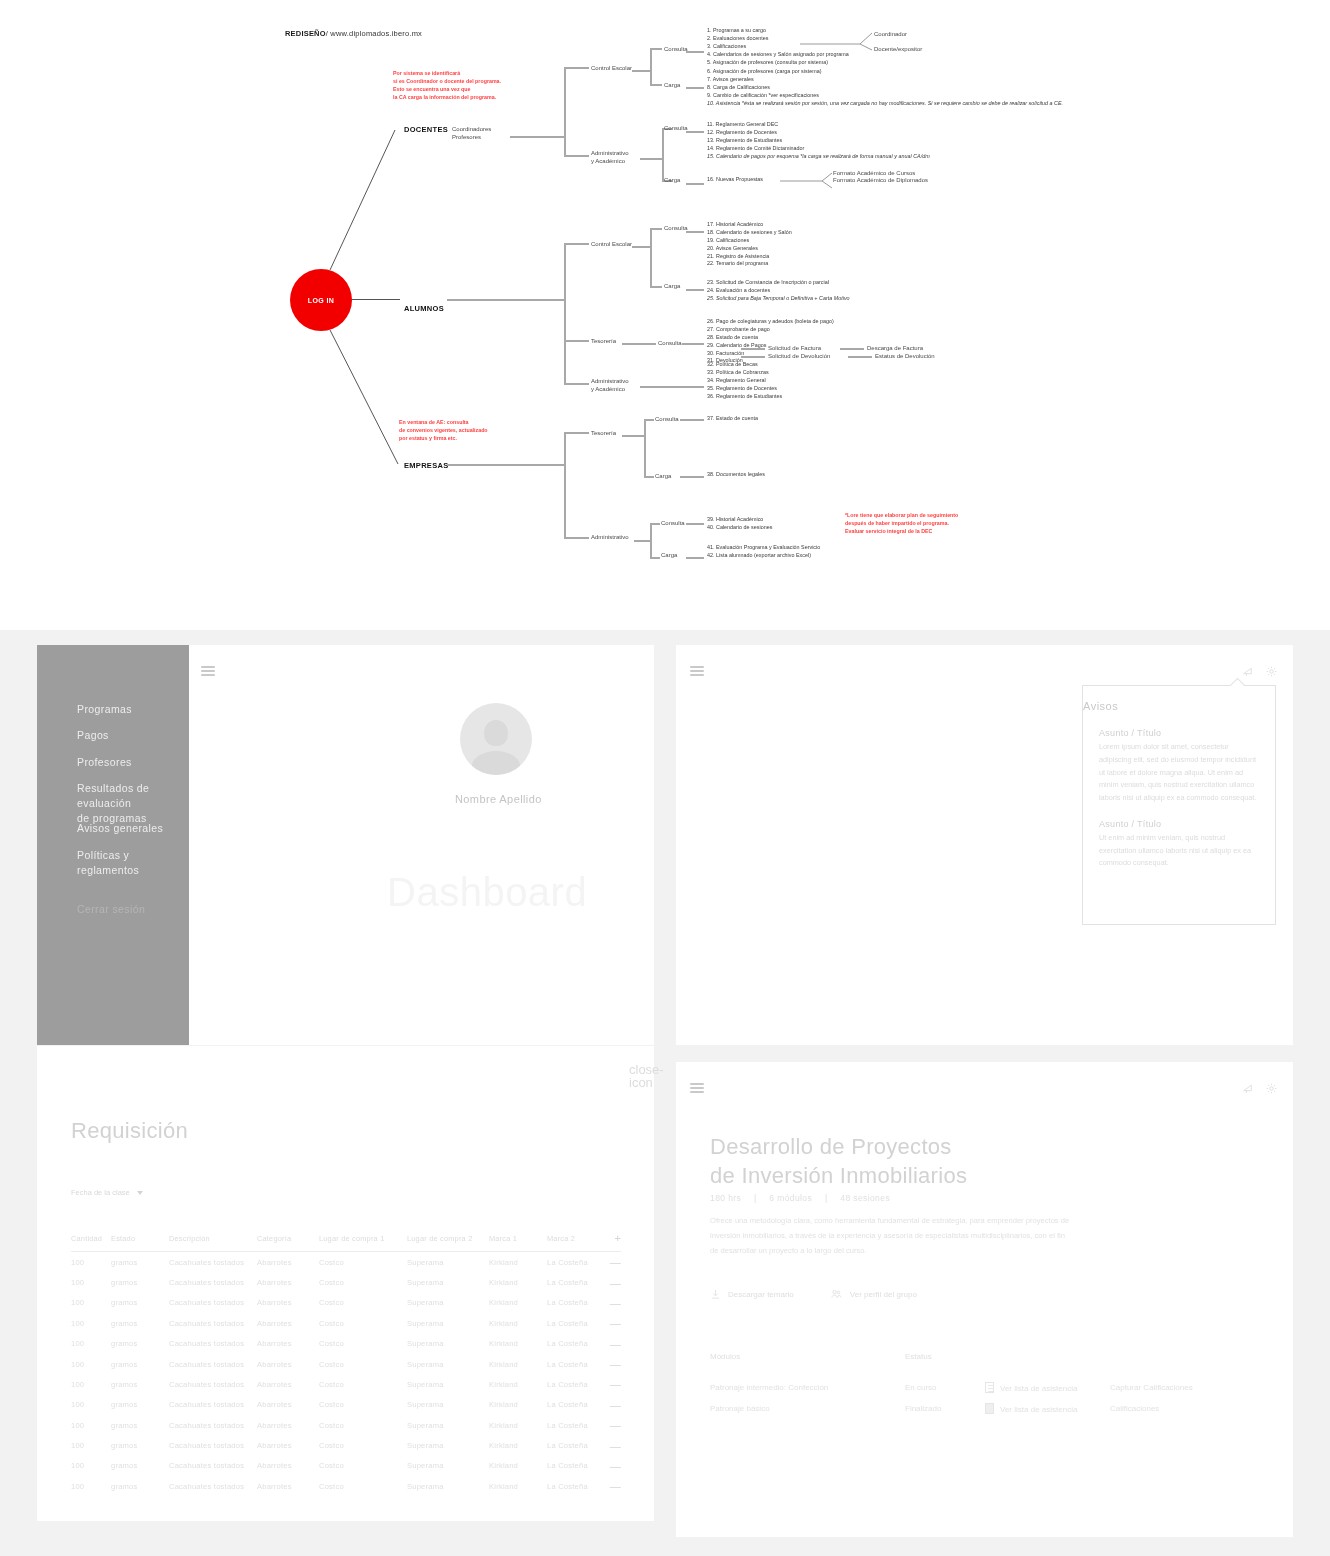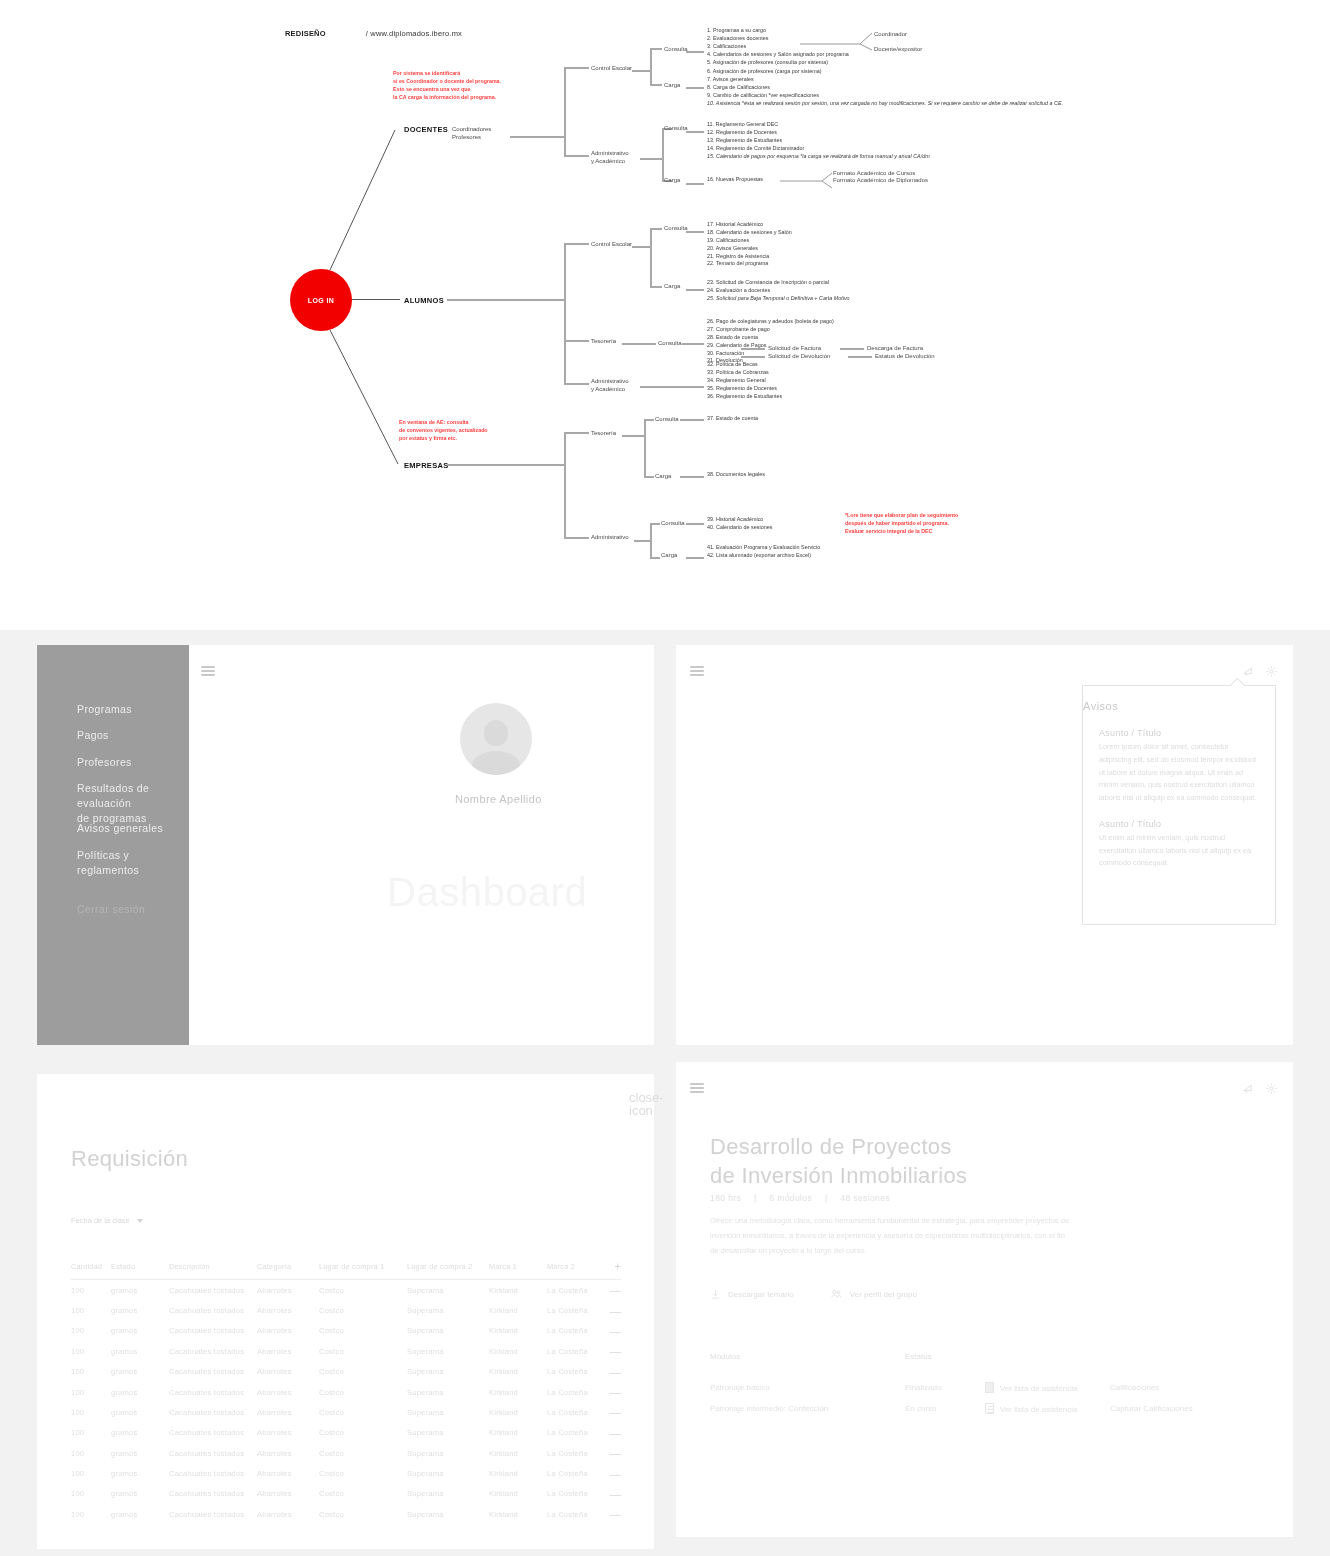--- a/index.html
+++ b/index.html
@@ -9,21 +9,21 @@
     background:#ffffff;
     font-family:"Liberation Sans", sans-serif;
     position:relative;
     overflow:hidden;
   }
 
   
   #sitemap { position:absolute; left:0; top:0; width:1330px; height:630px; background:#fff; }
   .sm-title { position:absolute; font-size:7.5px; color:#1a1a1a; letter-spacing:.2px; white-space:nowrap; }
   .sm-title b { font-weight:bold; }
-  .sm-title span.url { font-weight:normal; color:#333;padding-left:40px; }
+  .sm-title span.url { font-weight:normal; color:#333; }
 
   .node-login {
     position:absolute; width:62px; height:62px; border-radius:50%;
     background:#f20000; color:#fff; font-size:7px; font-weight:bold;
     display:flex; align-items:center; justify-content:center; letter-spacing:.4px;
   }
   .branch-label {
     position:absolute; font-size:7.5px; font-weight:bold; color:#111; letter-spacing:.3px; white-space:nowrap;
   }
   .sub-label {
@@ -177,21 +177,21 @@
     <line x1="42" y1="11" x2="52" y2="18" stroke="#9a9a9a" stroke-width="1"></line>
   </svg>
   <div class="sub-label" style="left:833px; top:169px;">Formato Académico de Cursos</div>
   <div class="sub-label" style="left:833px; top:176px;">Formato Académico de Diplomados</div>
 
   <div class="note-red" style="left:393px; top:70px; white-space:pre-line;">Por sistema se identificará
 si es Coordinador o docente del programa.
 Esto se encuentra una vez que
 la CA carga la información del programa.</div>
 
-  <div class="branch-label" style="left:404px; top:296px;">ALUMNOS</div>
+  <div class="branch-label" style="left:404px; top:304px;">ALUMNOS</div>
   <div class="ln h" style="left:352px; top:299px; width:48px; background:#555;"></div>
   <div class="ln h thick" style="left:447px; top:299px; width:117px;"></div>
   <div class="ln v" style="left:564px; top:243px; height:142px; width:1.6px; background:#a8a8a8;"></div>
   <div class="ln h thick" style="left:564px; top:243px; width:25px;"></div>
   <div class="ln h thick" style="left:564px; top:340px; width:25px;"></div>
   <div class="ln h thick" style="left:564px; top:383px; width:25px;"></div>
 
   <div class="sub-label" style="left:591px; top:240px;">Control Escolar</div>
   <div class="sub-label" style="left:591px; top:337px;">Tesorería</div>
   <div class="sub-label" style="left:591px; top:377px; white-space:pre-line;">Administrativo
@@ -347,21 +347,21 @@
         <p class="aviso-h">Asunto / Título</p>
         <p class="aviso-p">Lorem ipsum dolor sit amet, consectetur adipiscing elit, sed do eiusmod tempor incididunt ut labore et dolore magna aliqua. Ut enim ad minim veniam, quis nostrud exercitation ullamco laboris nisi ut aliquip ex ea commodo consequat.</p>
       </div>
       <div style="padding:14px 16px 0 16px;">
         <p class="aviso-h">Asunto / Título</p>
         <p class="aviso-p">Ut enim ad minim veniam, quis nostrud exercitation ullamco laboris nisi ut aliquip ex ea commodo consequat.</p>
       </div>
     </div>
   </div>
 
-  <div class="card" style="left:37px; top:444px; width:617px; height:475px;">
+  <div class="card" style="left:37px; top:416px; width:617px; height:475px;">
     <div class="close-x" style="left:592px; top:17px;">close-icon</div>
     <div class="mk-h1" style="left:34px; top:72px;">Requisición</div>
     <div class="fld" style="left:34px; top:142px;">
       <span>Fecha de la clase</span>
       <span class="caret"></span>
     </div>
 
     <table class="req" style="left:34px; top:186px; width:550px;">
       <thead>
         <tr>
@@ -559,27 +559,27 @@
       <thead>
         <tr>
           <th style="width:195px">Módulos</th>
           <th style="width:80px">Estatus</th>
           <th style="width:125px"></th>
           <th></th>
         </tr>
       </thead>
       <tbody>
         <tr>
+          <td>Patronaje intermedio: Confección</td>
+          <td>En curso</td>
+          <td><span class="sq-icon lined"></span><span>Ver lista de asistencia</span></td>
+          <td>Capturar Calificaciones</td>
+        </tr>
+        <tr>
           <td>Patronaje básico</td>
           <td>Finalizado</td>
           <td><span class="sq-icon filled"></span><span>Ver lista de asistencia</span></td>
           <td>Calificaciones</td>
         </tr>
-        <tr>
-          <td>Patronaje intermedio: Confección</td>
-          <td>En curso</td>
-          <td><span class="sq-icon lined"></span><span>Ver lista de asistencia</span></td>
-          <td>Capturar Calificaciones</td>
-        </tr>
       </tbody>
     </table>
   </div>
 </div>
 
 </body></html>

